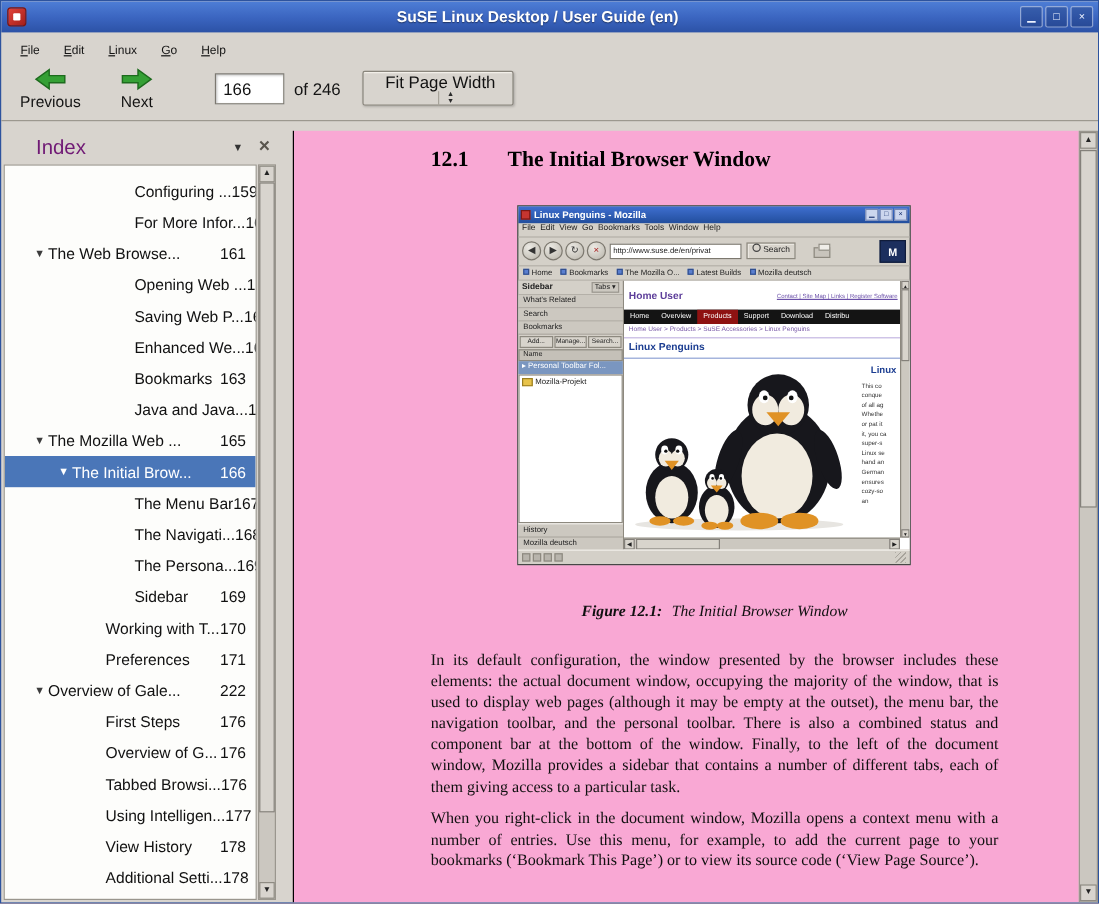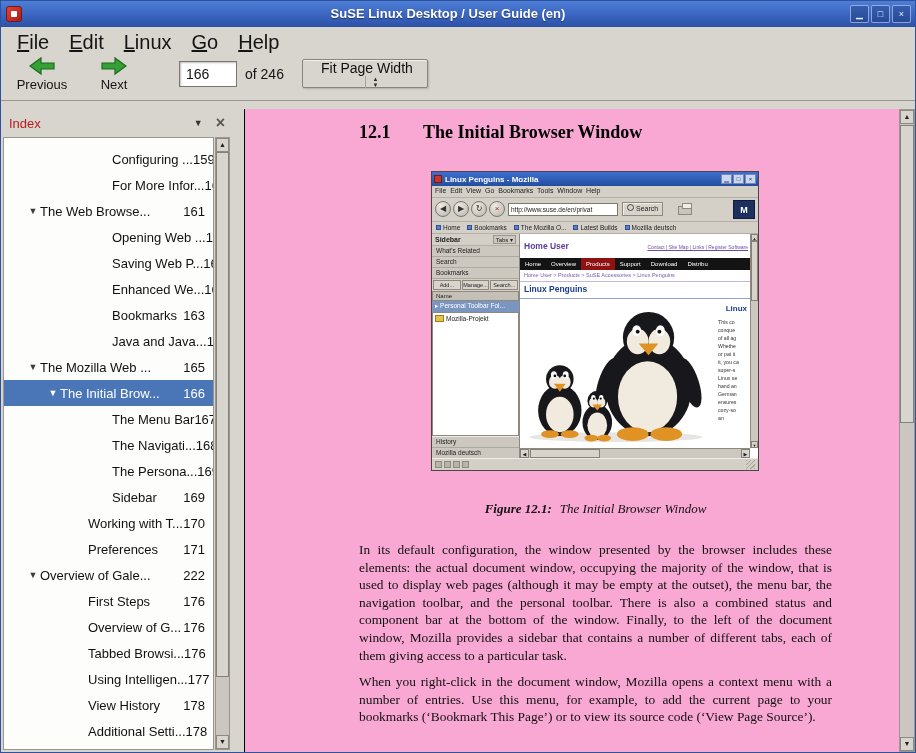--- a/index.html
+++ b/index.html
@@ -16,42 +16,42 @@
   .app-icon::after { content:""; position:absolute; left:4px; top:4px; width:6px; height:6px; background:#fff; border-radius:1px; }
   .title { position:absolute; left:60px; right:80px; top:0; height:26px; line-height:26px; text-align:center;
     color:#fff; font-weight:bold; font-size:13px; text-shadow:0 1px 1px rgba(0,0,0,.45);
     white-space:nowrap; overflow:hidden; }
   .winbtns { position:absolute; right:4px; top:4px; display:flex; gap:2px; }
   .wbtn { width:19px; height:18px; display:flex; align-items:center; justify-content:center;
     color:#eef3ff; font-size:9px; background:rgba(16,36,86,.28); border:1px solid rgba(225,235,255,.55); border-radius:2px; }
 
   
   .menubar { position:absolute; top:26px; left:0; right:0; height:30px; display:flex; align-items:center; padding-left:6px; }
-  .menu-item { display:inline-block; padding:5px 10px; font-size:20px; color:#141414; }
+  .menu-item { display:inline-block; padding:5px 10px; font-size:10px; color:#141414; }
   .menu-item::first-letter { text-decoration:underline; }
 
   
   .toolbar { position:absolute; top:48px; left:0; right:0; height:52px; display:flex; align-items:center;
     padding:2px 8px 4px; border-bottom:1px solid #9c988f; }
   .tbtn { width:66px; height:46px; display:flex; flex-direction:column; align-items:center; justify-content:center; gap:1px; }
   .tbtn + .tbtn { margin-left:6px; }
   .tlbl { font-size:13px; color:#141414; }
   .page-input { margin-left:32px; width:58px; height:26px; border:1px solid #7c7870; background:#fff;
     font-size:14px; font-family:inherit; padding:0 6px; color:#111; box-shadow:inset 1px 1px 2px rgba(0,0,0,.25); }
   .of-lbl { margin-left:8px; font-size:14px; color:#141414; }
   .combo { margin-left:18px; height:29px; min-width:126px; background:#d8d4ce; border:1px solid #89857c; border-radius:2px;
     box-shadow:inset 0 1px 0 #f2efe9, 1px 1px 2px rgba(0,0,0,.18); display:flex; align-items:center; padding:0 5px 0 9px;flex-direction:column; }
   .combo-text { font-size:14px; color:#111; flex:1; white-space:nowrap; }
   .combo-arrows { display:flex; flex-direction:column; align-items:center; margin-left:10px; padding-left:6px;
     border-left:1px solid #a7a39a; color:#2a2a2a; }
   .combo-arrows span { font-size:6px; line-height:6px; }
 
   
   .sidebar-header { position:absolute; top:108px; left:0; width:236px; height:28px; display:flex; align-items:center; padding:0 8px; }
-  .sb-title { font-size:13px; color:#b91c1c; flex:1; }
+  .sb-title { font-size:17px; color:#701a75; flex:1;margin-left:21px; }
   .sb-drop { font-size:9px; color:#333; padding:0 9px; }
   .sb-close { font-size:16px; font-weight:bold; color:#5a564e; padding:0 4px; line-height:16px; }
 
   .index-list { position:absolute; top:136px; left:2px; width:211px; bottom:2px; background:#fdfdfb;
     border:1px solid #9a968e; padding-top:8px; overflow:hidden; }
   .row { display:flex; align-items:center; height:26px; font-size:13px; color:#111; }
   .row .exp { width:14px; font-size:9px; color:#3c3c3c; text-align:center; flex:none; }
   .row .lbl { white-space:nowrap; }
   .row .pg { margin-left:auto; padding-right:8px; }
   .lvl1 { padding-left:22px; }

